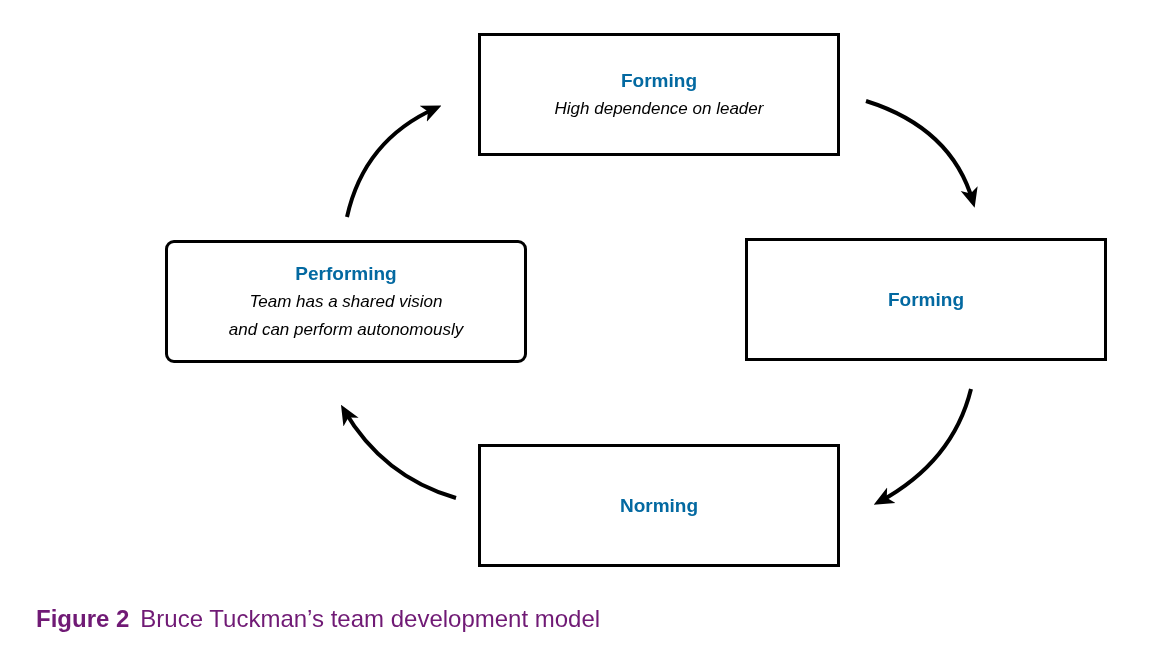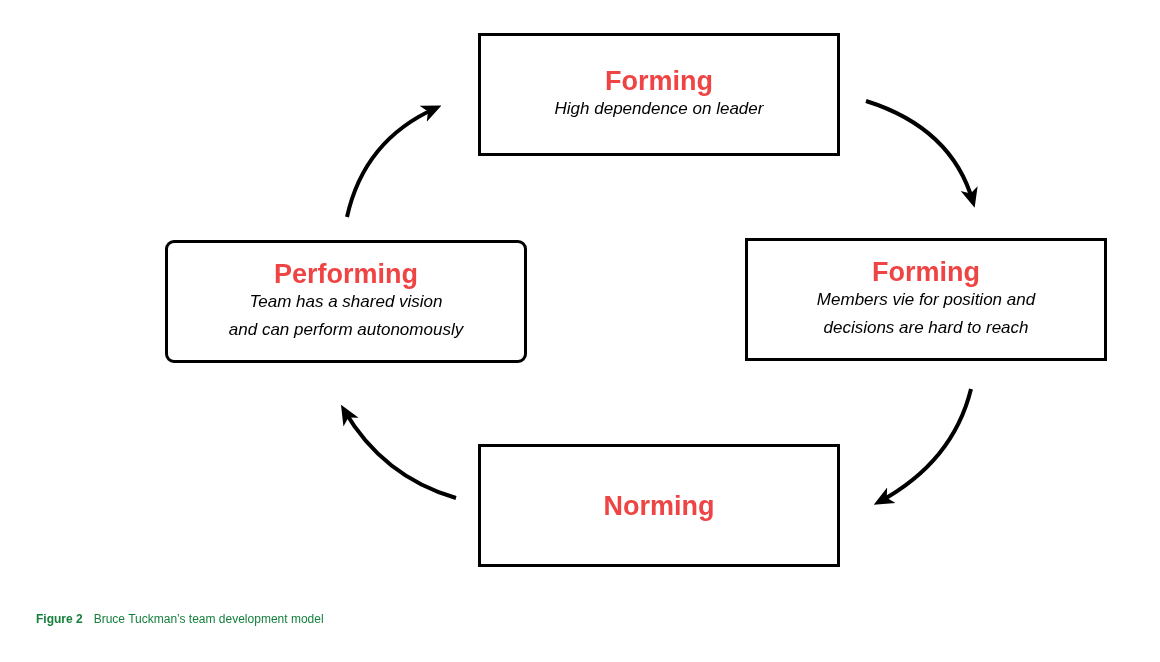--- a/index.html
+++ b/index.html
@@ -28,42 +28,42 @@
     border: 3px solid #000000;
     background: #ffffff;
     display: flex;
     flex-direction: column;
     justify-content: center;
     align-items: center;
     text-align: center;
   }
   .stage-title {
     font-weight: bold;
-    font-size: 27px;
+    font-size: 19px;
     line-height: 28px;
-    color: #ef4444;
+    color: #0369a1;
   }
   .stage-desc {
     font-size: 17px;
     line-height: 28px;
     color: #000000;
     white-space: pre-line;
     font-style: italic;
   }
   #box-forming    { left: 478px; top: 33px;  }
   #box-storming   { left: 745px; top: 238px; }
   #box-performing { left: 165px; top: 240px; border-radius: 9px; }
   #box-norming    { left: 478px; top: 444px; }
   .caption {
     position: absolute;
     left: 36px;
     top: 606px;
-    font-size: 12px;
+    font-size: 24px;
     line-height: 26px;
-    color: #15803d;
+    color: #701a75;
   }
   .caption-label {
     font-weight: bold;
     margin-right: 11px;
   }
 </style>
 </head>
 <body>
 
 <div class="canvas">
@@ -80,22 +80,20 @@
     <path d="M 347 217 Q 364 140 436 108" fill="none" stroke="#000000" stroke-width="4" marker-end="url(#ah)"></path>
   </svg>
 
   <div class="stage-box" id="box-forming">
     <div class="stage-title">Forming</div>
     <div class="stage-desc">High dependence on leader</div>
   </div>
 
   <div class="stage-box" id="box-storming">
     <div class="stage-title">Forming</div>
-    <div class="stage-desc">Members vie for position and
-decisions are hard to reach</div>
   </div>
 
   <div class="stage-box" id="box-performing">
     <div class="stage-title">Performing</div>
     <div class="stage-desc">Team has a shared vision
 and can perform autonomously</div>
   </div>
 
   <div class="stage-box" id="box-norming">
     <div class="stage-title">Norming</div>

